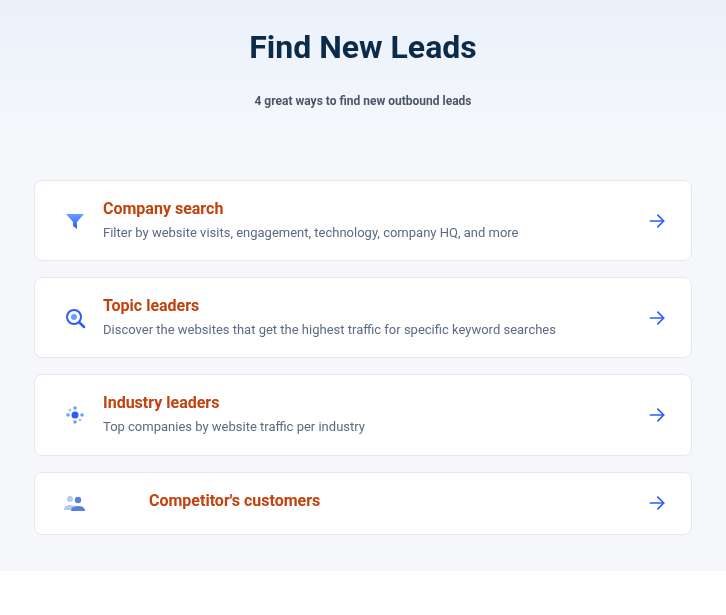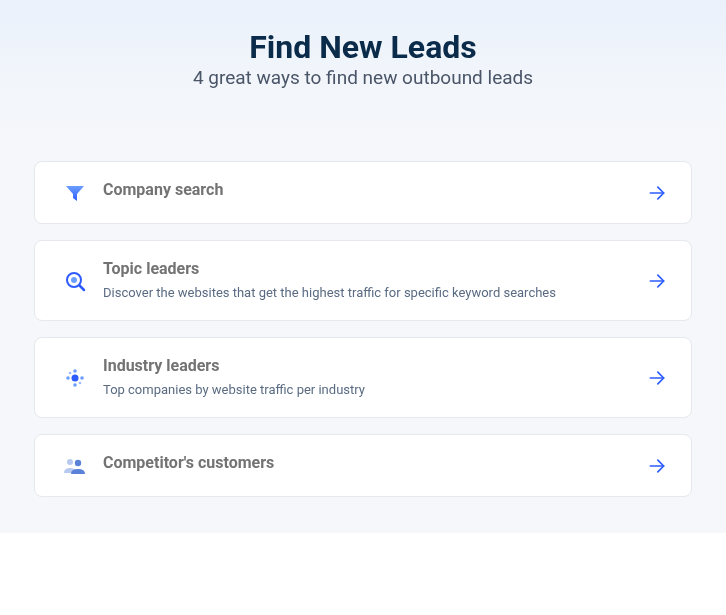--- a/index.html
+++ b/index.html
@@ -15,59 +15,61 @@
     }
     .hero {
       background: linear-gradient(180deg, #eaf1fb 0%, #f2f6fb 60%, #f5f7fa 100%);
       padding: 28px 20px 48px;
       text-align: center;
     }
     .hero-title {
       font-size: 32px;
       font-weight: 700;
       color: #0b2b4a;
+      margin-bottom: 28px;
       text-align: center;
     }
     .hero-subtitle {
-      font-size: 19px;
+      font-size: 12px;
       color: #4a5568;
-      font-weight: 400;
+      font-weight: 700;
     }
     .content {
       background: #f5f7fa;
       padding: 24px 34px;
     }
     .card {
       background: #ffffff;
       border: 1px solid #e5e8ec;
       border-radius: 8px;
       padding: 18px 24px 18px 18px;
       margin-bottom: 16px;
       display: flex;
       align-items: center;
       cursor: pointer;
     }
     .card:last-child {
       margin-bottom: 12px;
+      gap: 46px;
     }
     .card-icon {
       width: 44px;
       flex-shrink: 0;
       display: flex;
       align-items: center;
       justify-content: center;
     }
     .card-body {
       flex: 1;
       padding-left: 6px;
     }
     .card-title {
       font-size: 16px;
       font-weight: 700;
-      color: #737373;
+      color: #c2410c;
       margin-bottom: 6px;
     }
     .card-desc {
       font-size: 13px;
       color: #5a6b82;
       line-height: 1.4;
     }
     .card-arrow {
       flex-shrink: 0;
       margin-left: 12px;
@@ -93,20 +95,21 @@
           <linearGradient id="funnelGrad" x1="0" y1="0" x2="0" y2="1">
             <stop offset="0%" stop-color="#6b9eff"></stop>
             <stop offset="100%" stop-color="#2c5cff"></stop>
           </linearGradient>
         </defs>
         <path d="M3 5 L21 5 L14 13 L14 20 L10 17 L10 13 Z" fill="url(#funnelGrad)"></path>
       </svg>
     </div>
     <div class="card-body">
       <div class="card-title">Company search</div>
+      <div class="card-desc">Filter by website visits, engagement, technology, company HQ, and more</div>
     </div>
     <div class="card-arrow">
       <svg width="20" height="20" viewBox="0 0 24 24" fill="none" stroke="currentColor" stroke-width="2" stroke-linecap="round" stroke-linejoin="round">
         <line x1="4" y1="12" x2="20" y2="12"></line>
         <polyline points="13 5 20 12 13 19"></polyline>
       </svg>
     </div>
   </div>
 
   <div class="card">

